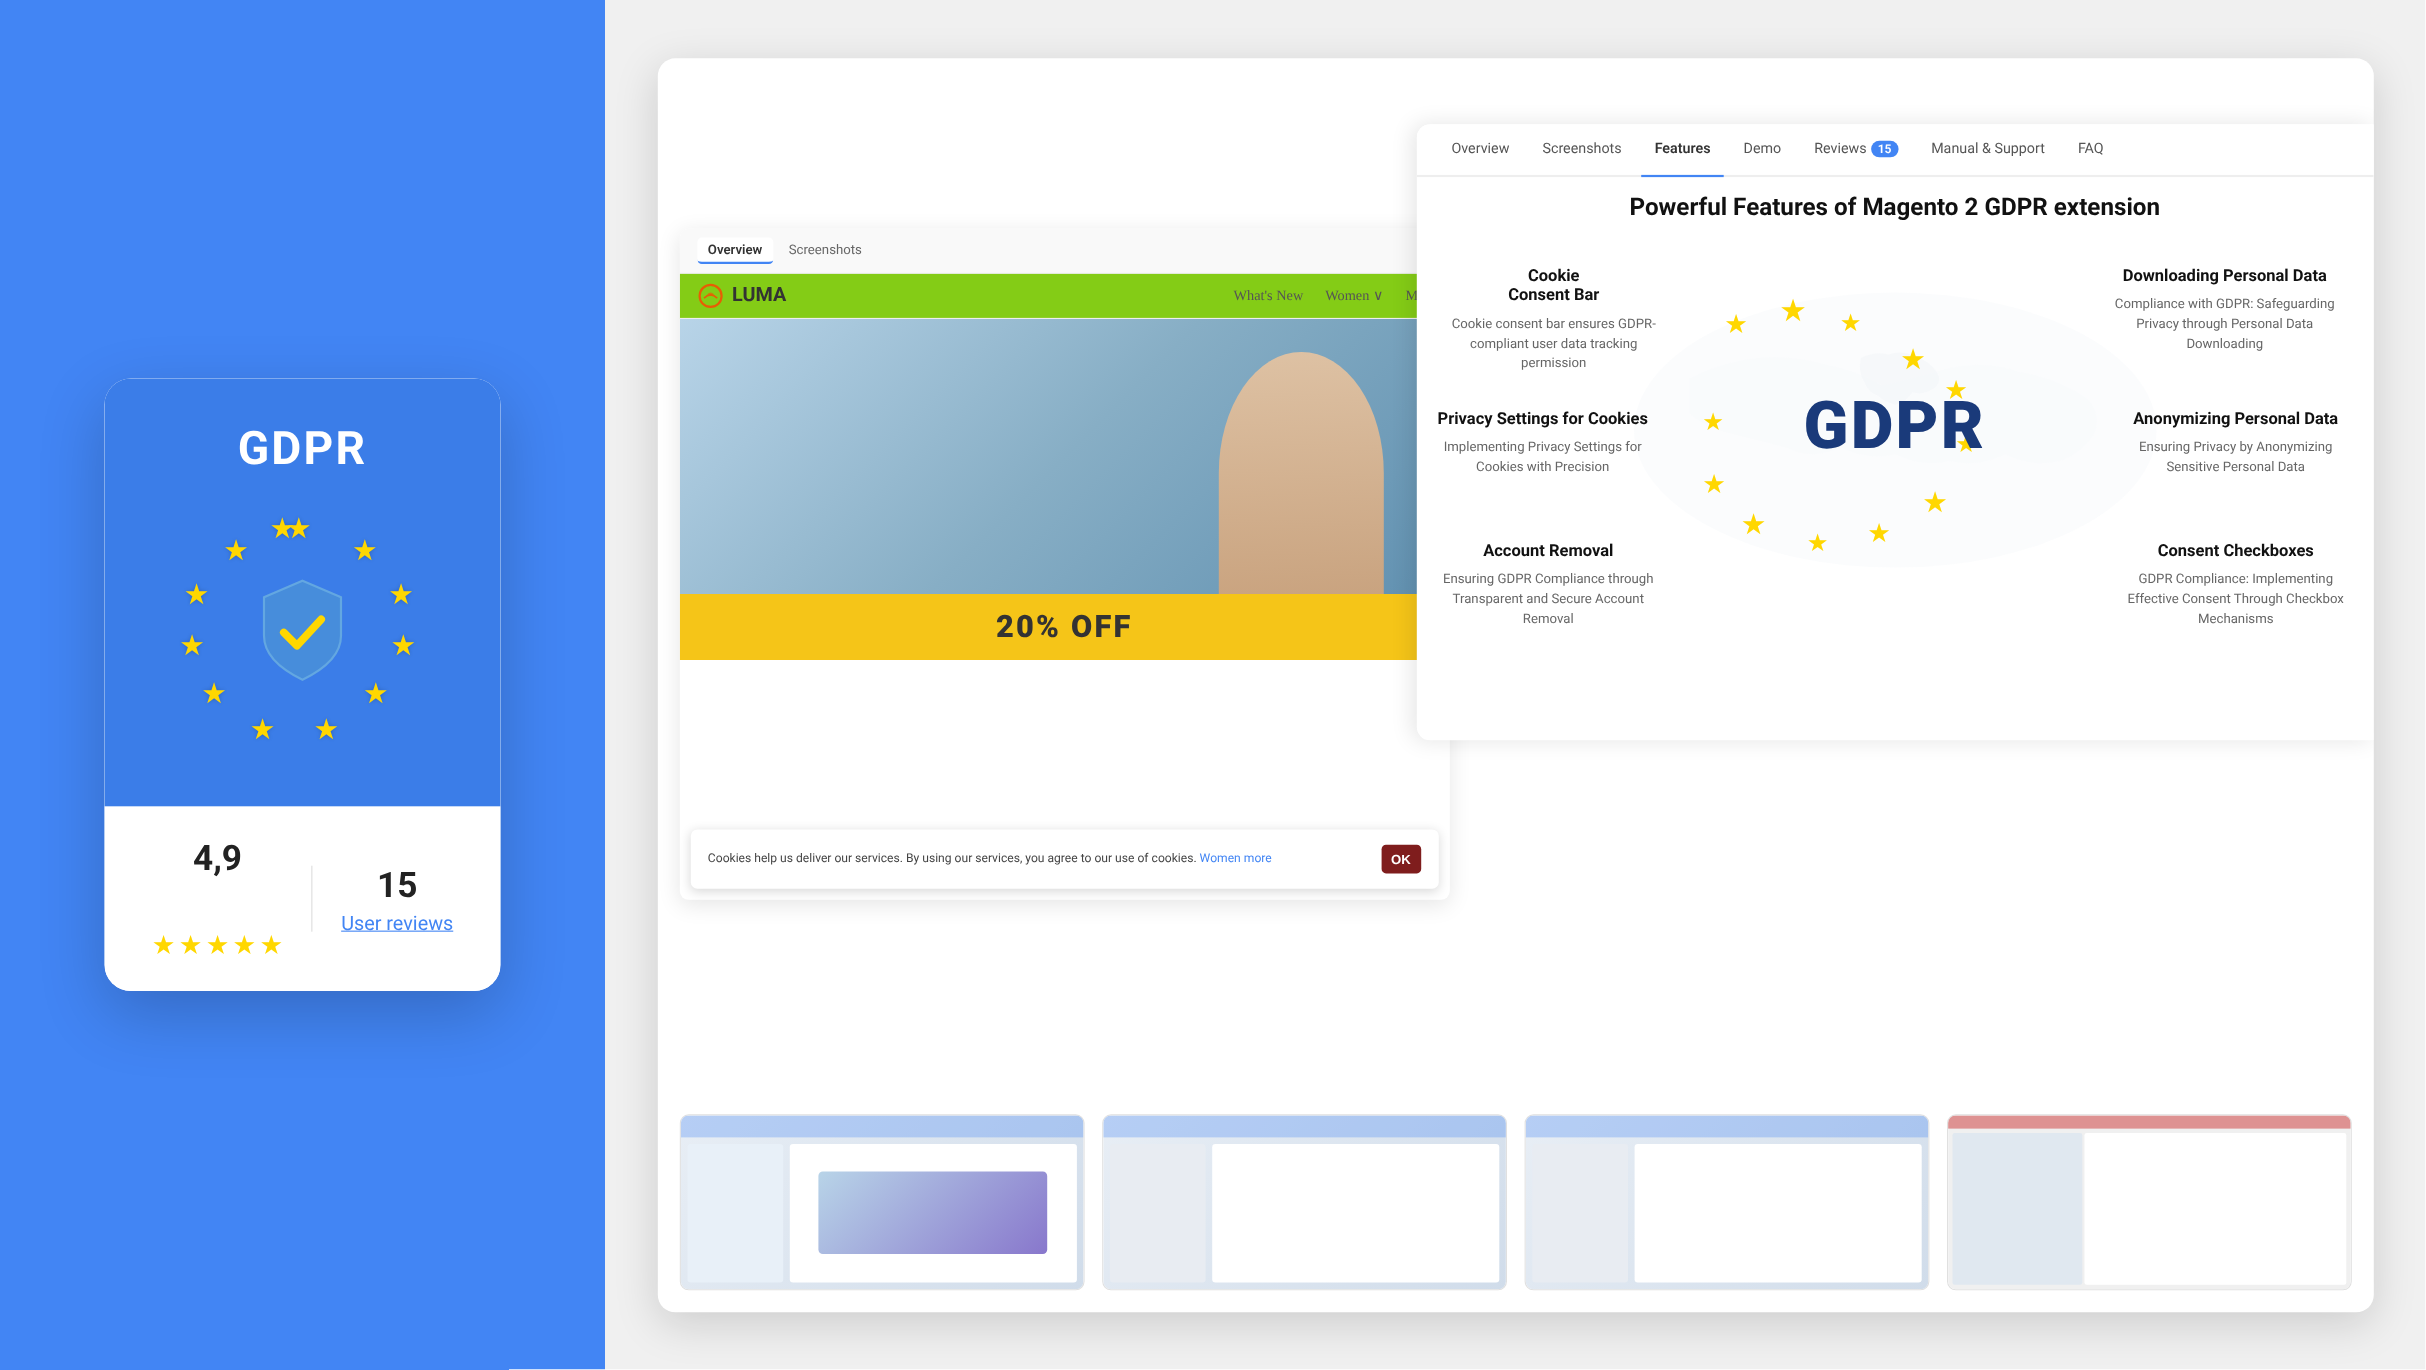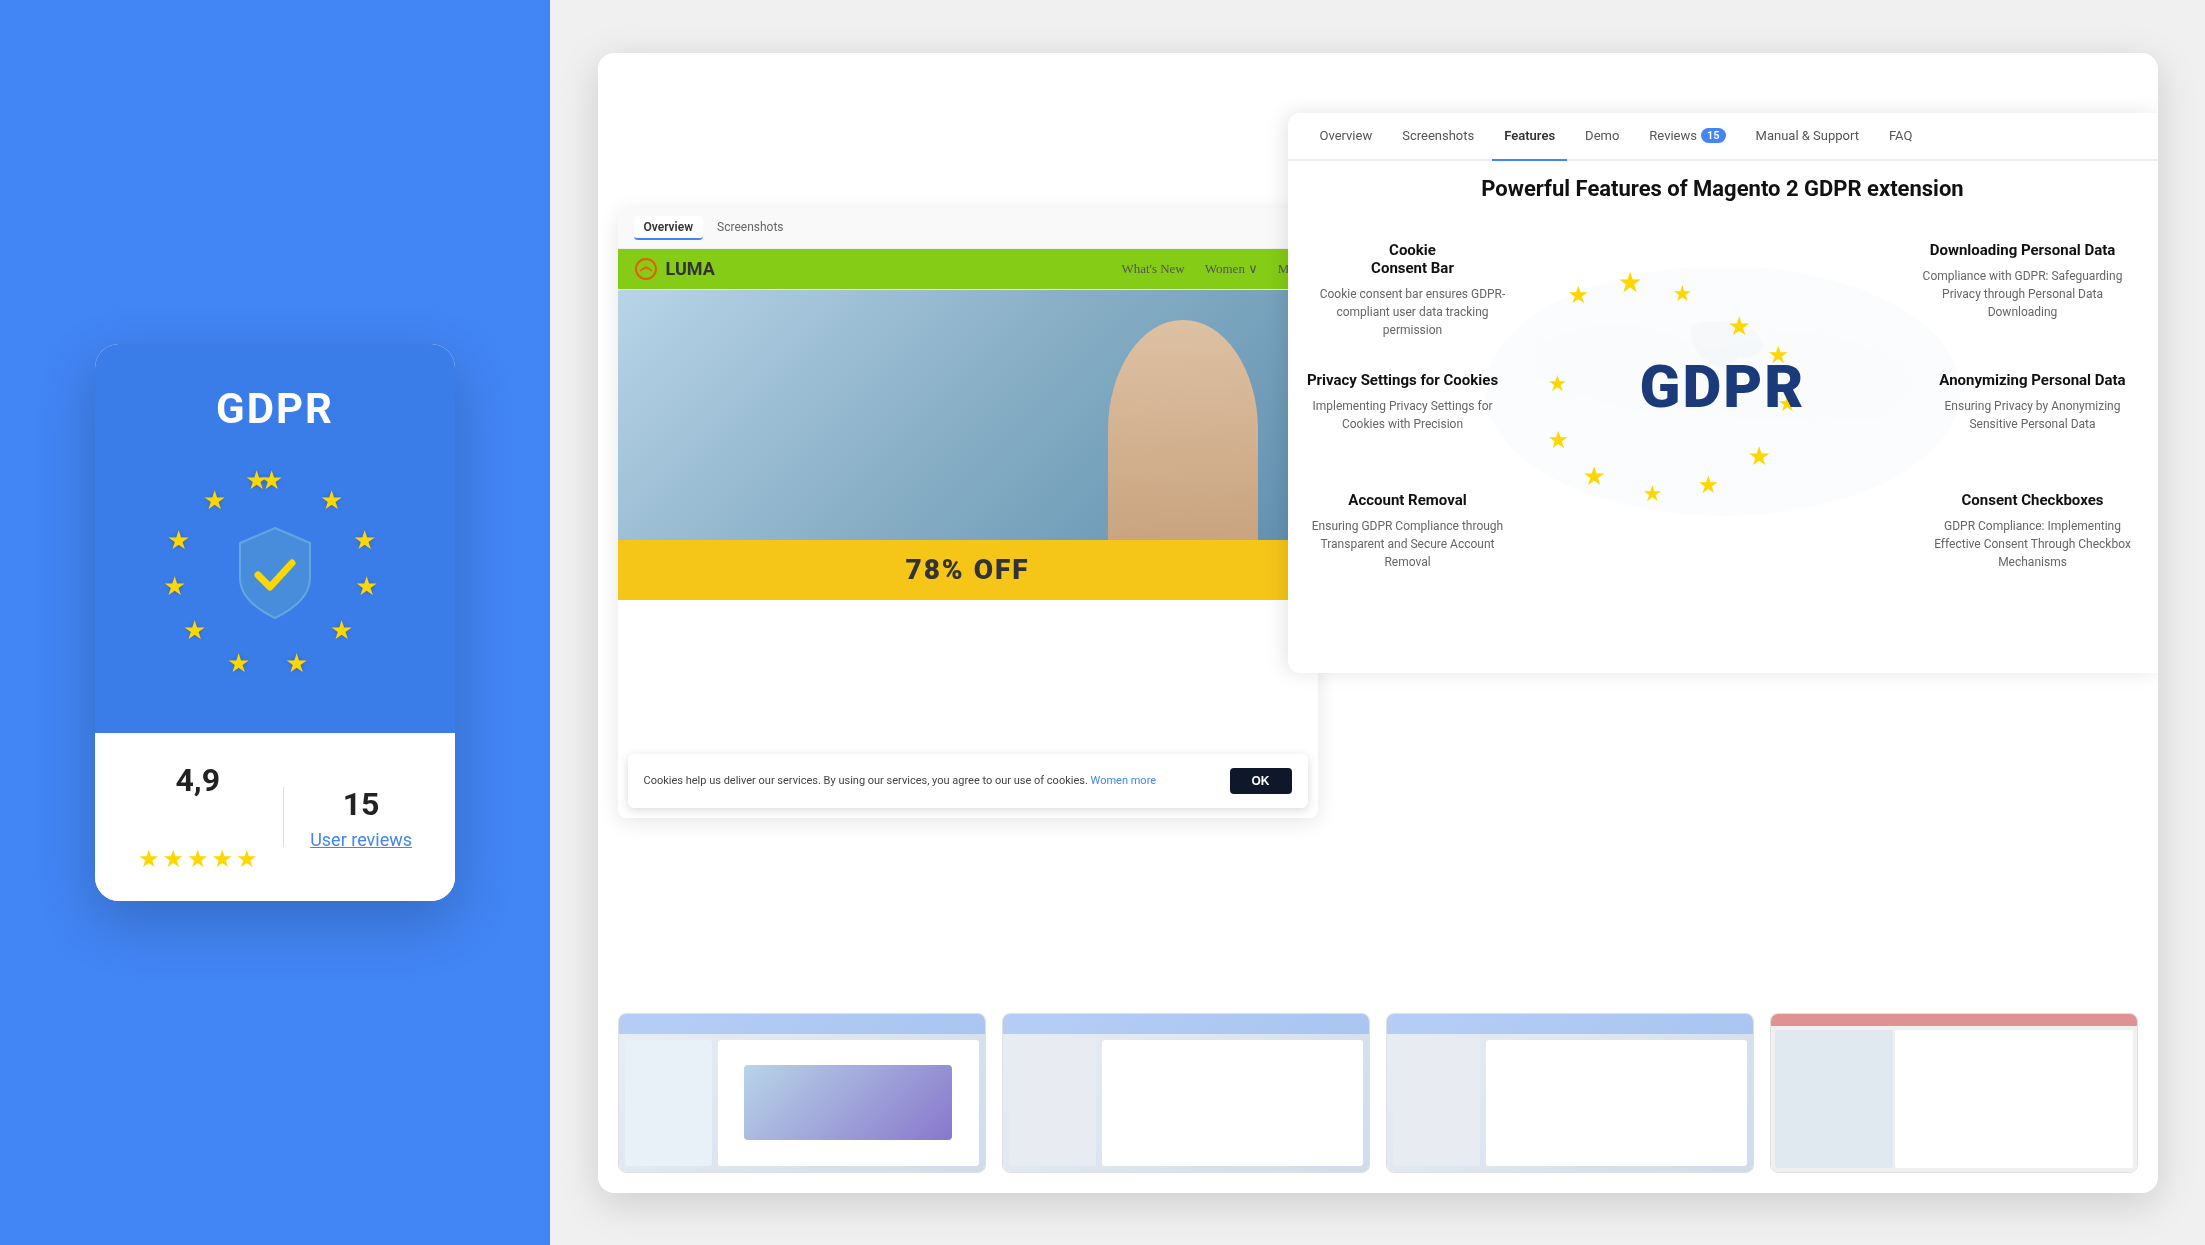--- a/index.html
+++ b/index.html
@@ -227,25 +227,25 @@
       flex: 1;
       line-height: 1.4;
     }
 
     .cookie-link {
       color: #4285F4;
       cursor: pointer;
     }
 
     .ok-btn {
-      background: #0f172a;
+      background: #7f1d1d;
       color: white;
       border: none;
       border-radius: 4px;
-      padding: 6px 22px;
+      padding: 6px 9px;
       font-size: 12px;
       font-weight: 600;
       cursor: pointer;
     }
 
     .luma-promo {
       background: #f5c518;
       height: 60px;
       display: flex;
       align-items: center;
@@ -502,21 +502,21 @@
           <span class="luma-menu-item">Women ∨</span>
           <span class="luma-menu-item">Men</span>
         </div>
       </div>
 
       <div class="luma-hero">
         <div class="luma-hero-figure"></div>
       </div>
 
       <div class="luma-promo">
-        <span>78% OFF</span>
+        <span>20% OFF</span>
       </div>
 
       <div class="cookie-bar">
         <div class="cookie-text">
           <span>Cookies help us deliver our services. By using our services, you agree to our use of cookies.</span>
           <a class="cookie-link">Women more</a>
         </div>
         <button class="ok-btn">OK</button>
       </div>
     </div>

